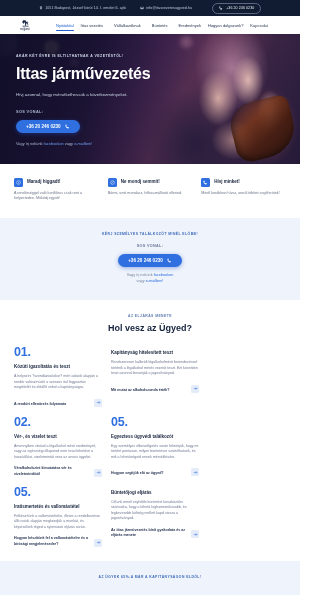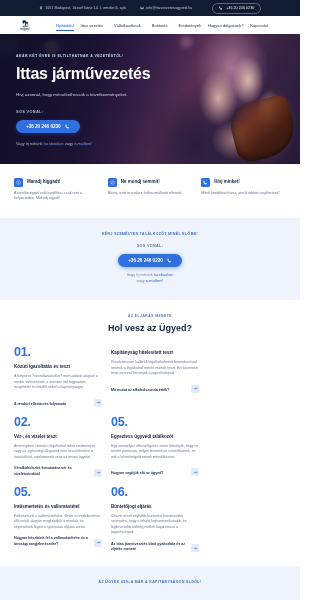--- a/index.html
+++ b/index.html
@@ -376,21 +376,20 @@
           <span class="step-link-text">Hogyan készítünk fel a vallomástételre és a bírósági megjelenésedre?</span>
           <span class="arrow-btn">
             <svg width="5" height="5" viewBox="0 0 24 24">
                 <path fill="none" stroke="#2f6fe0" stroke-width="2.5" d="M4 12h14M13 6l6 6-6 6"></path>
               </svg>
           </span>
         </div>
       </div>
 
       <div class="step">
-        <div class="step-num">06.</div>
         <div class="step-title">Büntetőjogi eljárás</div>
         <div class="step-body">Célunk minél enyhébb büntetést kieszközölni számodra, hogy a lehető legharmonikusabb, és legkevesebb költség mellett kapd vissza a jogosítványod.</div>
         <div class="step-link">
           <span class="step-link-text">Az ittas járművezetés bírói gyakorlata és az eljárás menete</span>
           <span class="arrow-btn">
             <svg width="5" height="5" viewBox="0 0 24 24">
                 <path fill="none" stroke="#2f6fe0" stroke-width="2.5" d="M4 12h14M13 6l6 6-6 6"></path>
               </svg>
           </span>
         </div>

